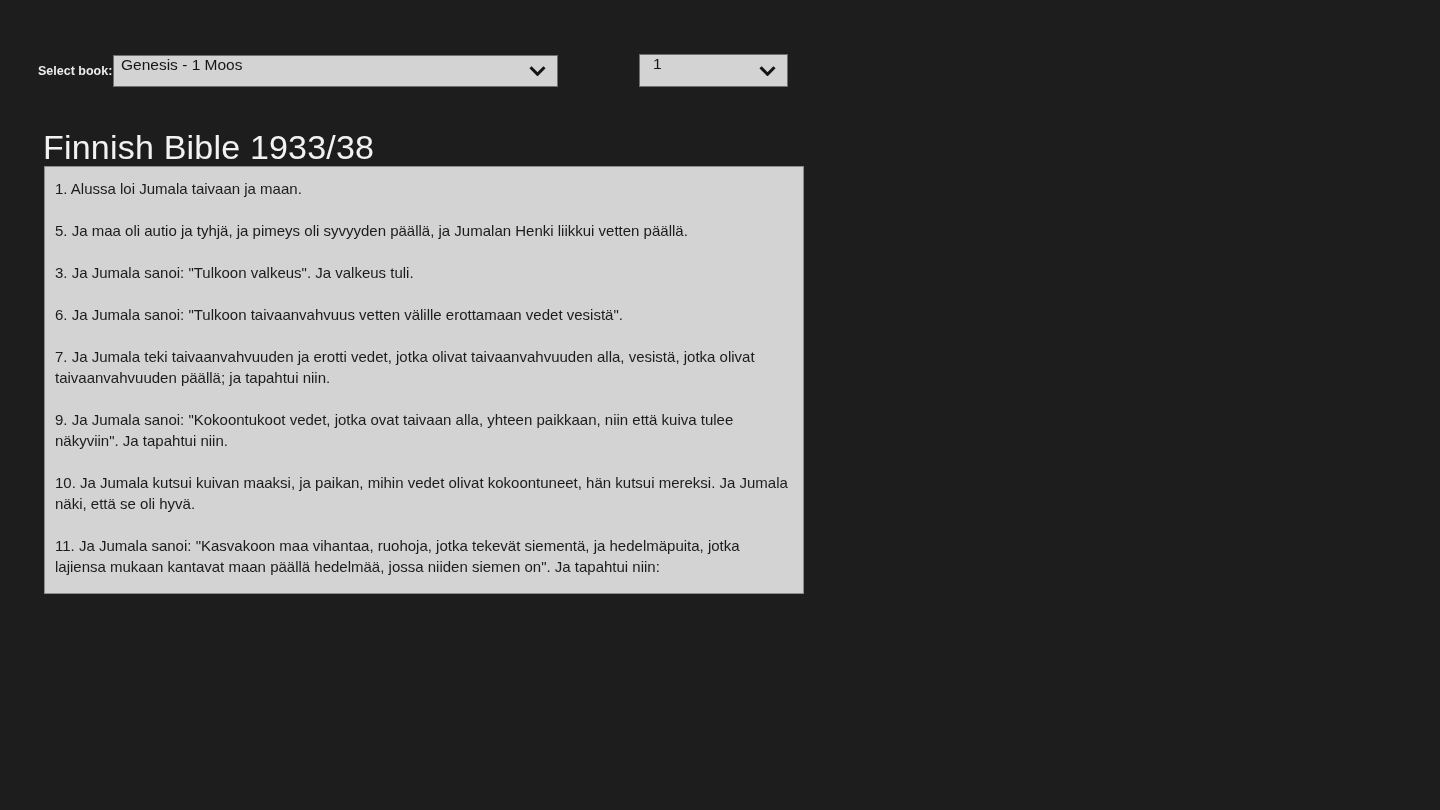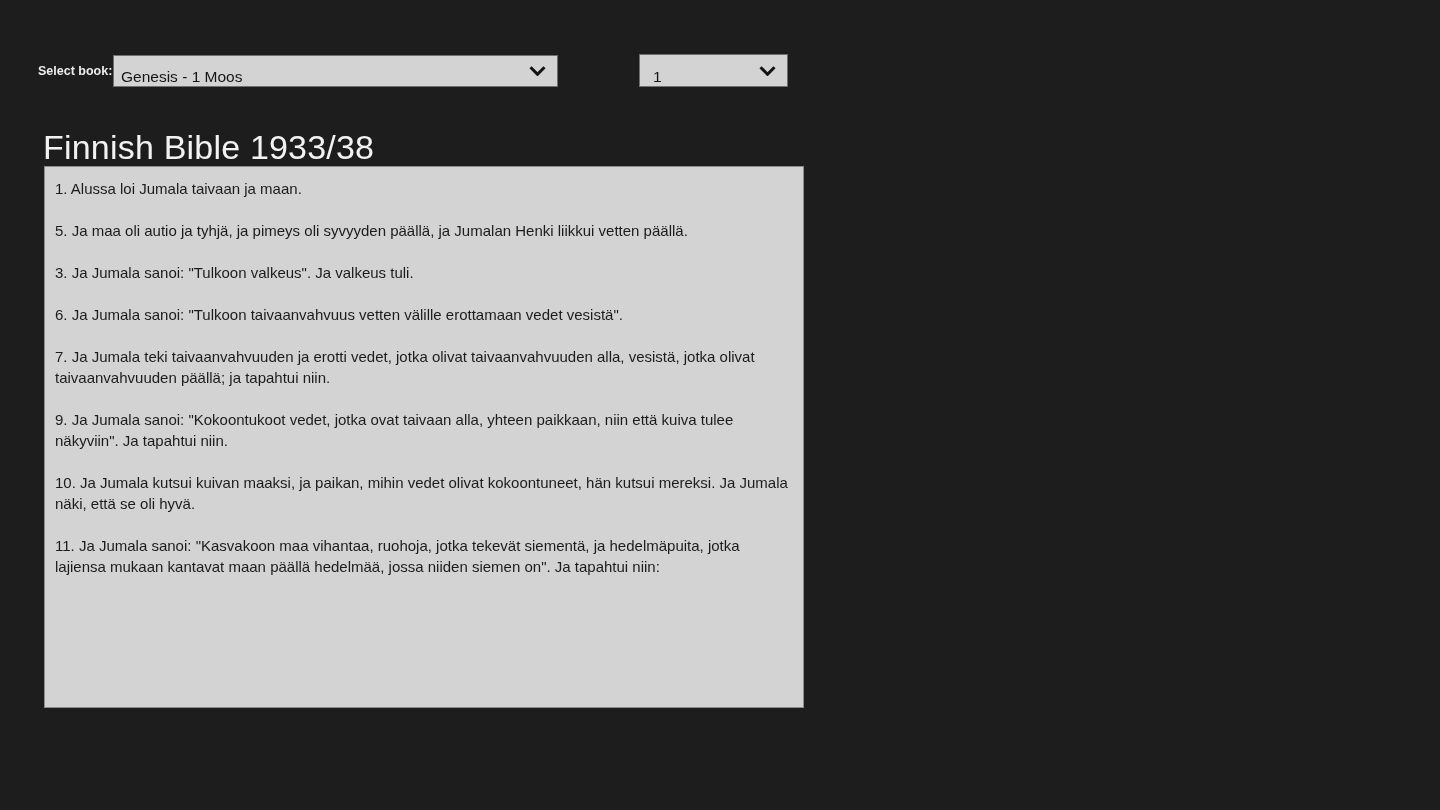--- a/index.html
+++ b/index.html
@@ -27,21 +27,21 @@
     color: #ededed;
     white-space: nowrap;
     font-weight: bold;
   }
   .dropdown {
     position: absolute;
     box-sizing: border-box;
     background: #d3d3d3;
     border: 1px solid #6f6f6f;
     display: flex;
-    align-items: flex-end;
+    align-items: flex-start;
     cursor: default;
   }
   .dropdown-book {
     left: 113px;
     top: 55px;
     width: 445px;
     height: 32px;
     padding-left: 7px;
   }
   .dropdown-chapter {
@@ -76,21 +76,21 @@
     font-weight: 400;
     letter-spacing: 0.2px;
     color: #f2f2f2;
     white-space: nowrap;
   }
   .verse-panel {
     position: absolute;
     left: 44px;
     top: 166px;
     width: 760px;
-    height: 542px;
+    height: 428px;
     box-sizing: border-box;
     background: #d3d3d3;
     border: 1px solid #8c8c8c;
     color: #1c1c1c;
     font-size: 15px;
     line-height: 21px;
     padding: 11px 12px 0 10px;
     overflow: hidden;
   }
   .verse {

